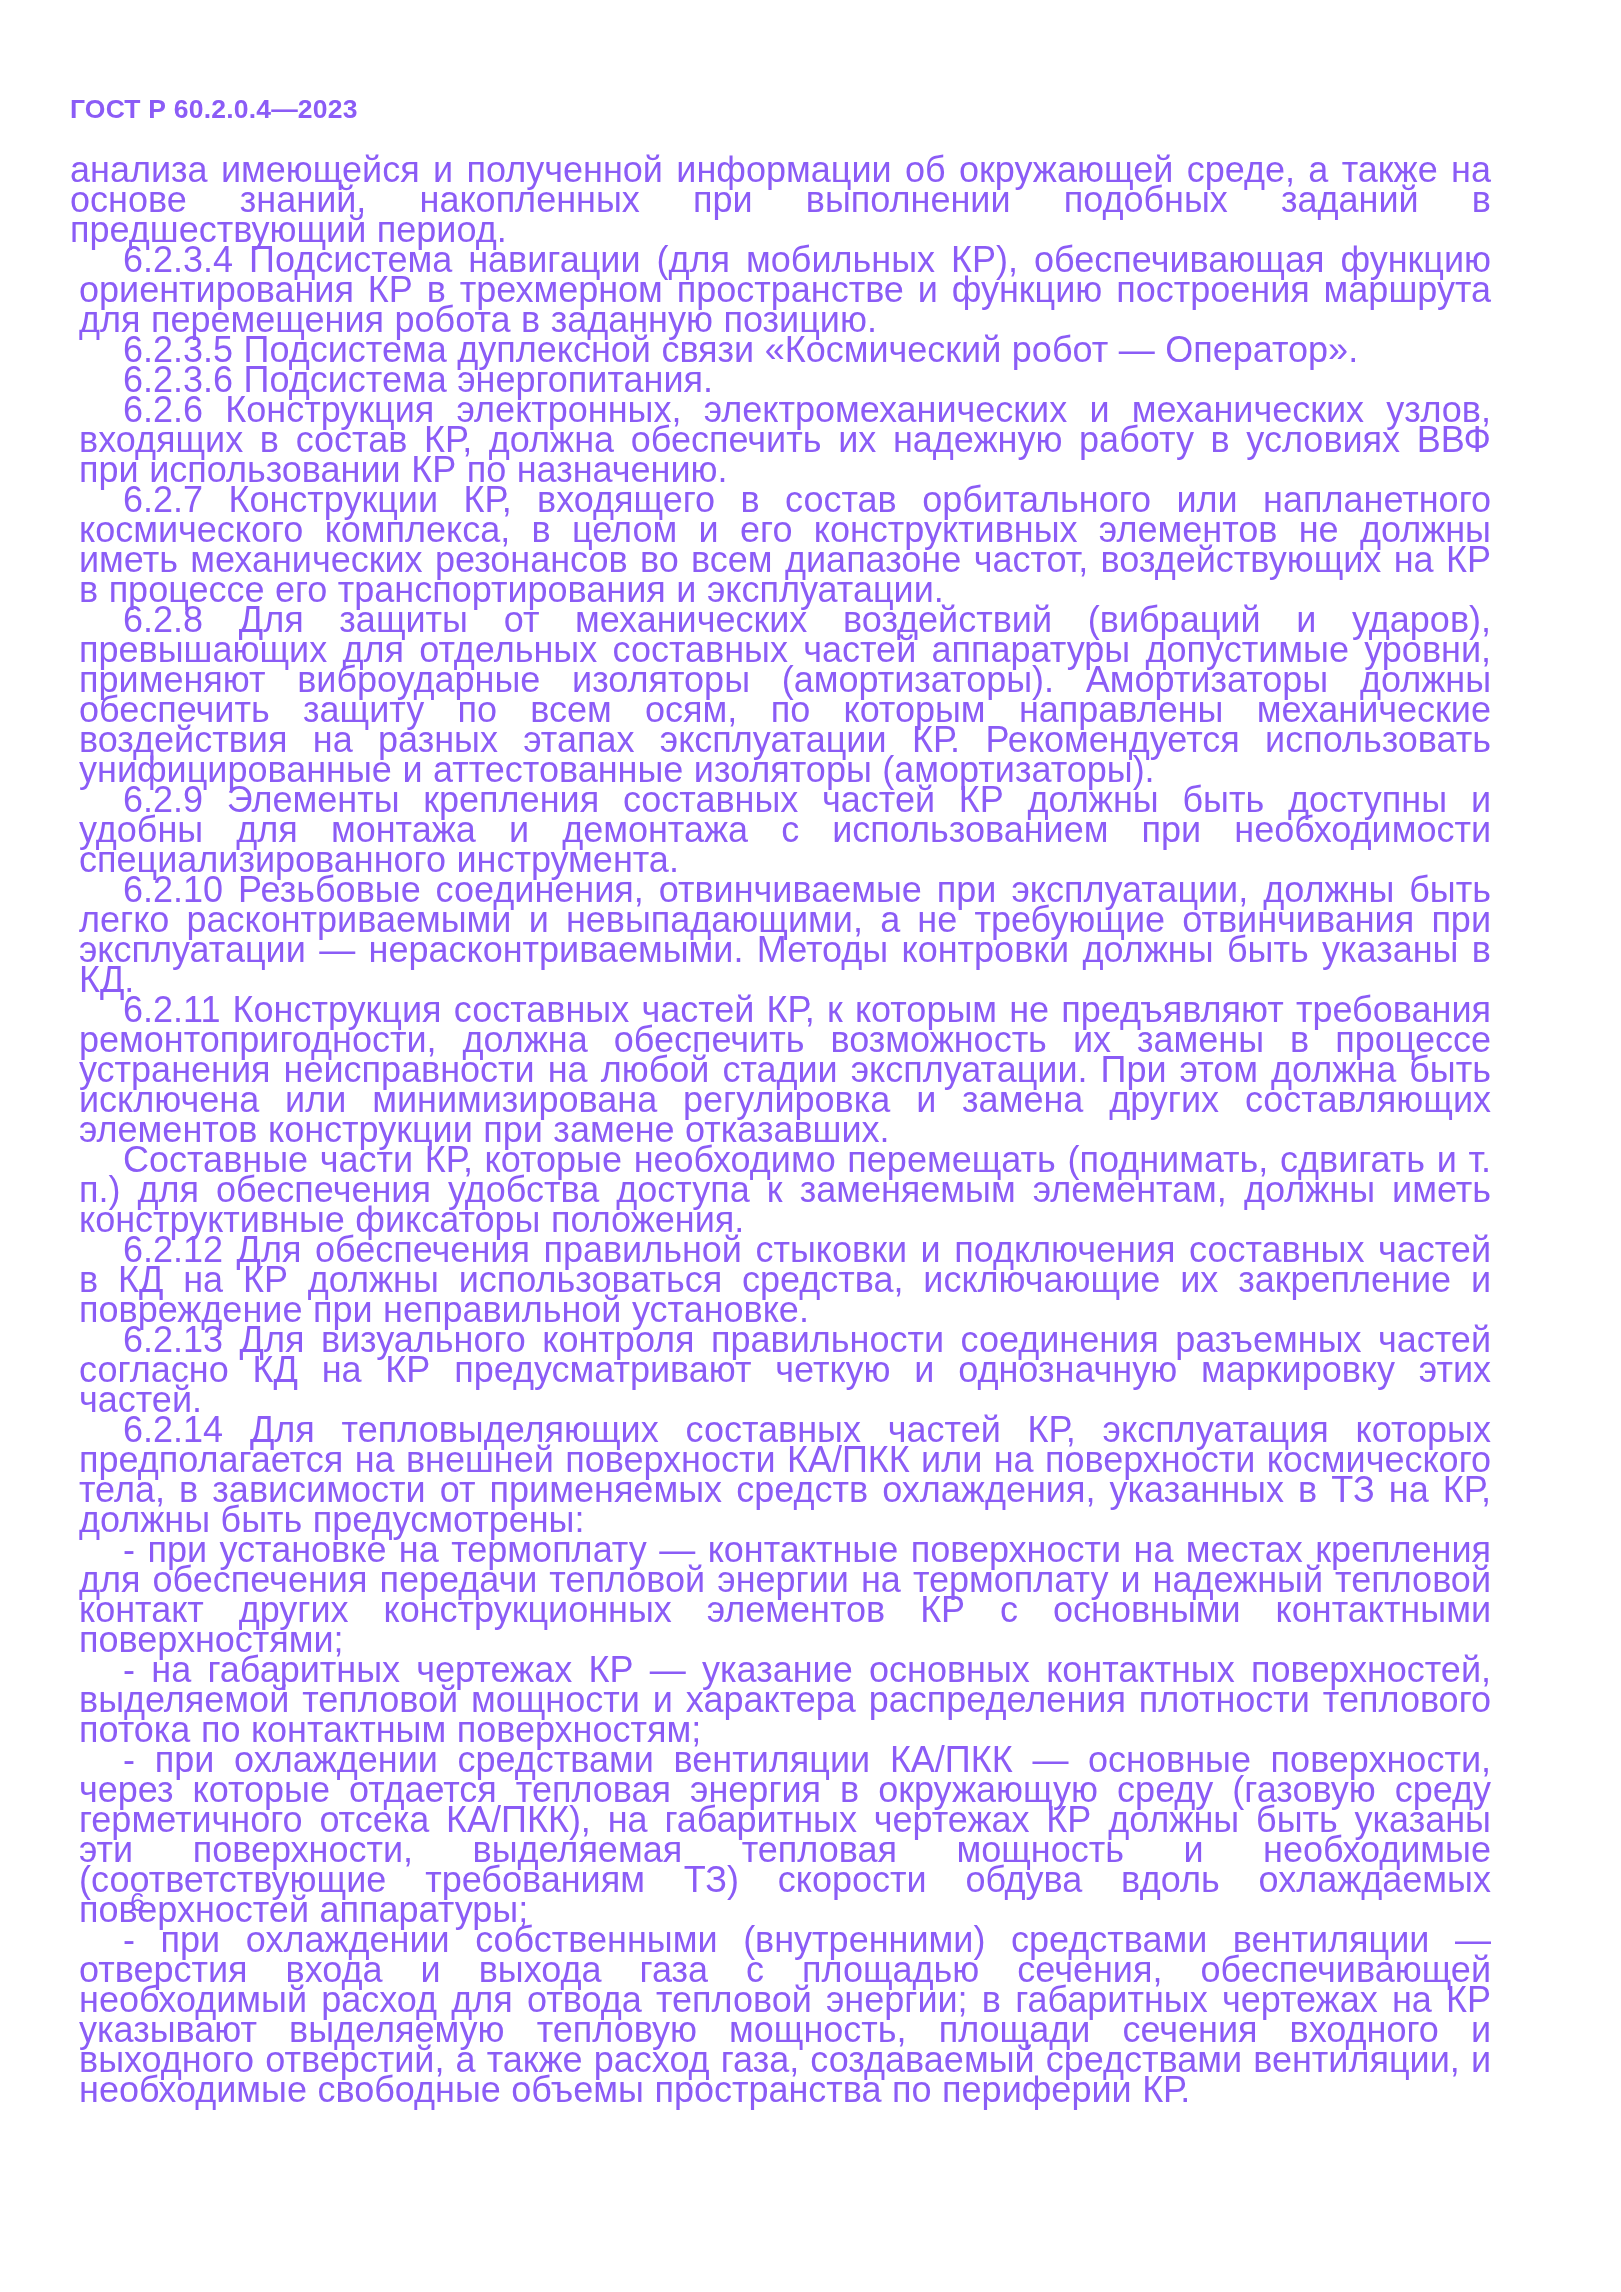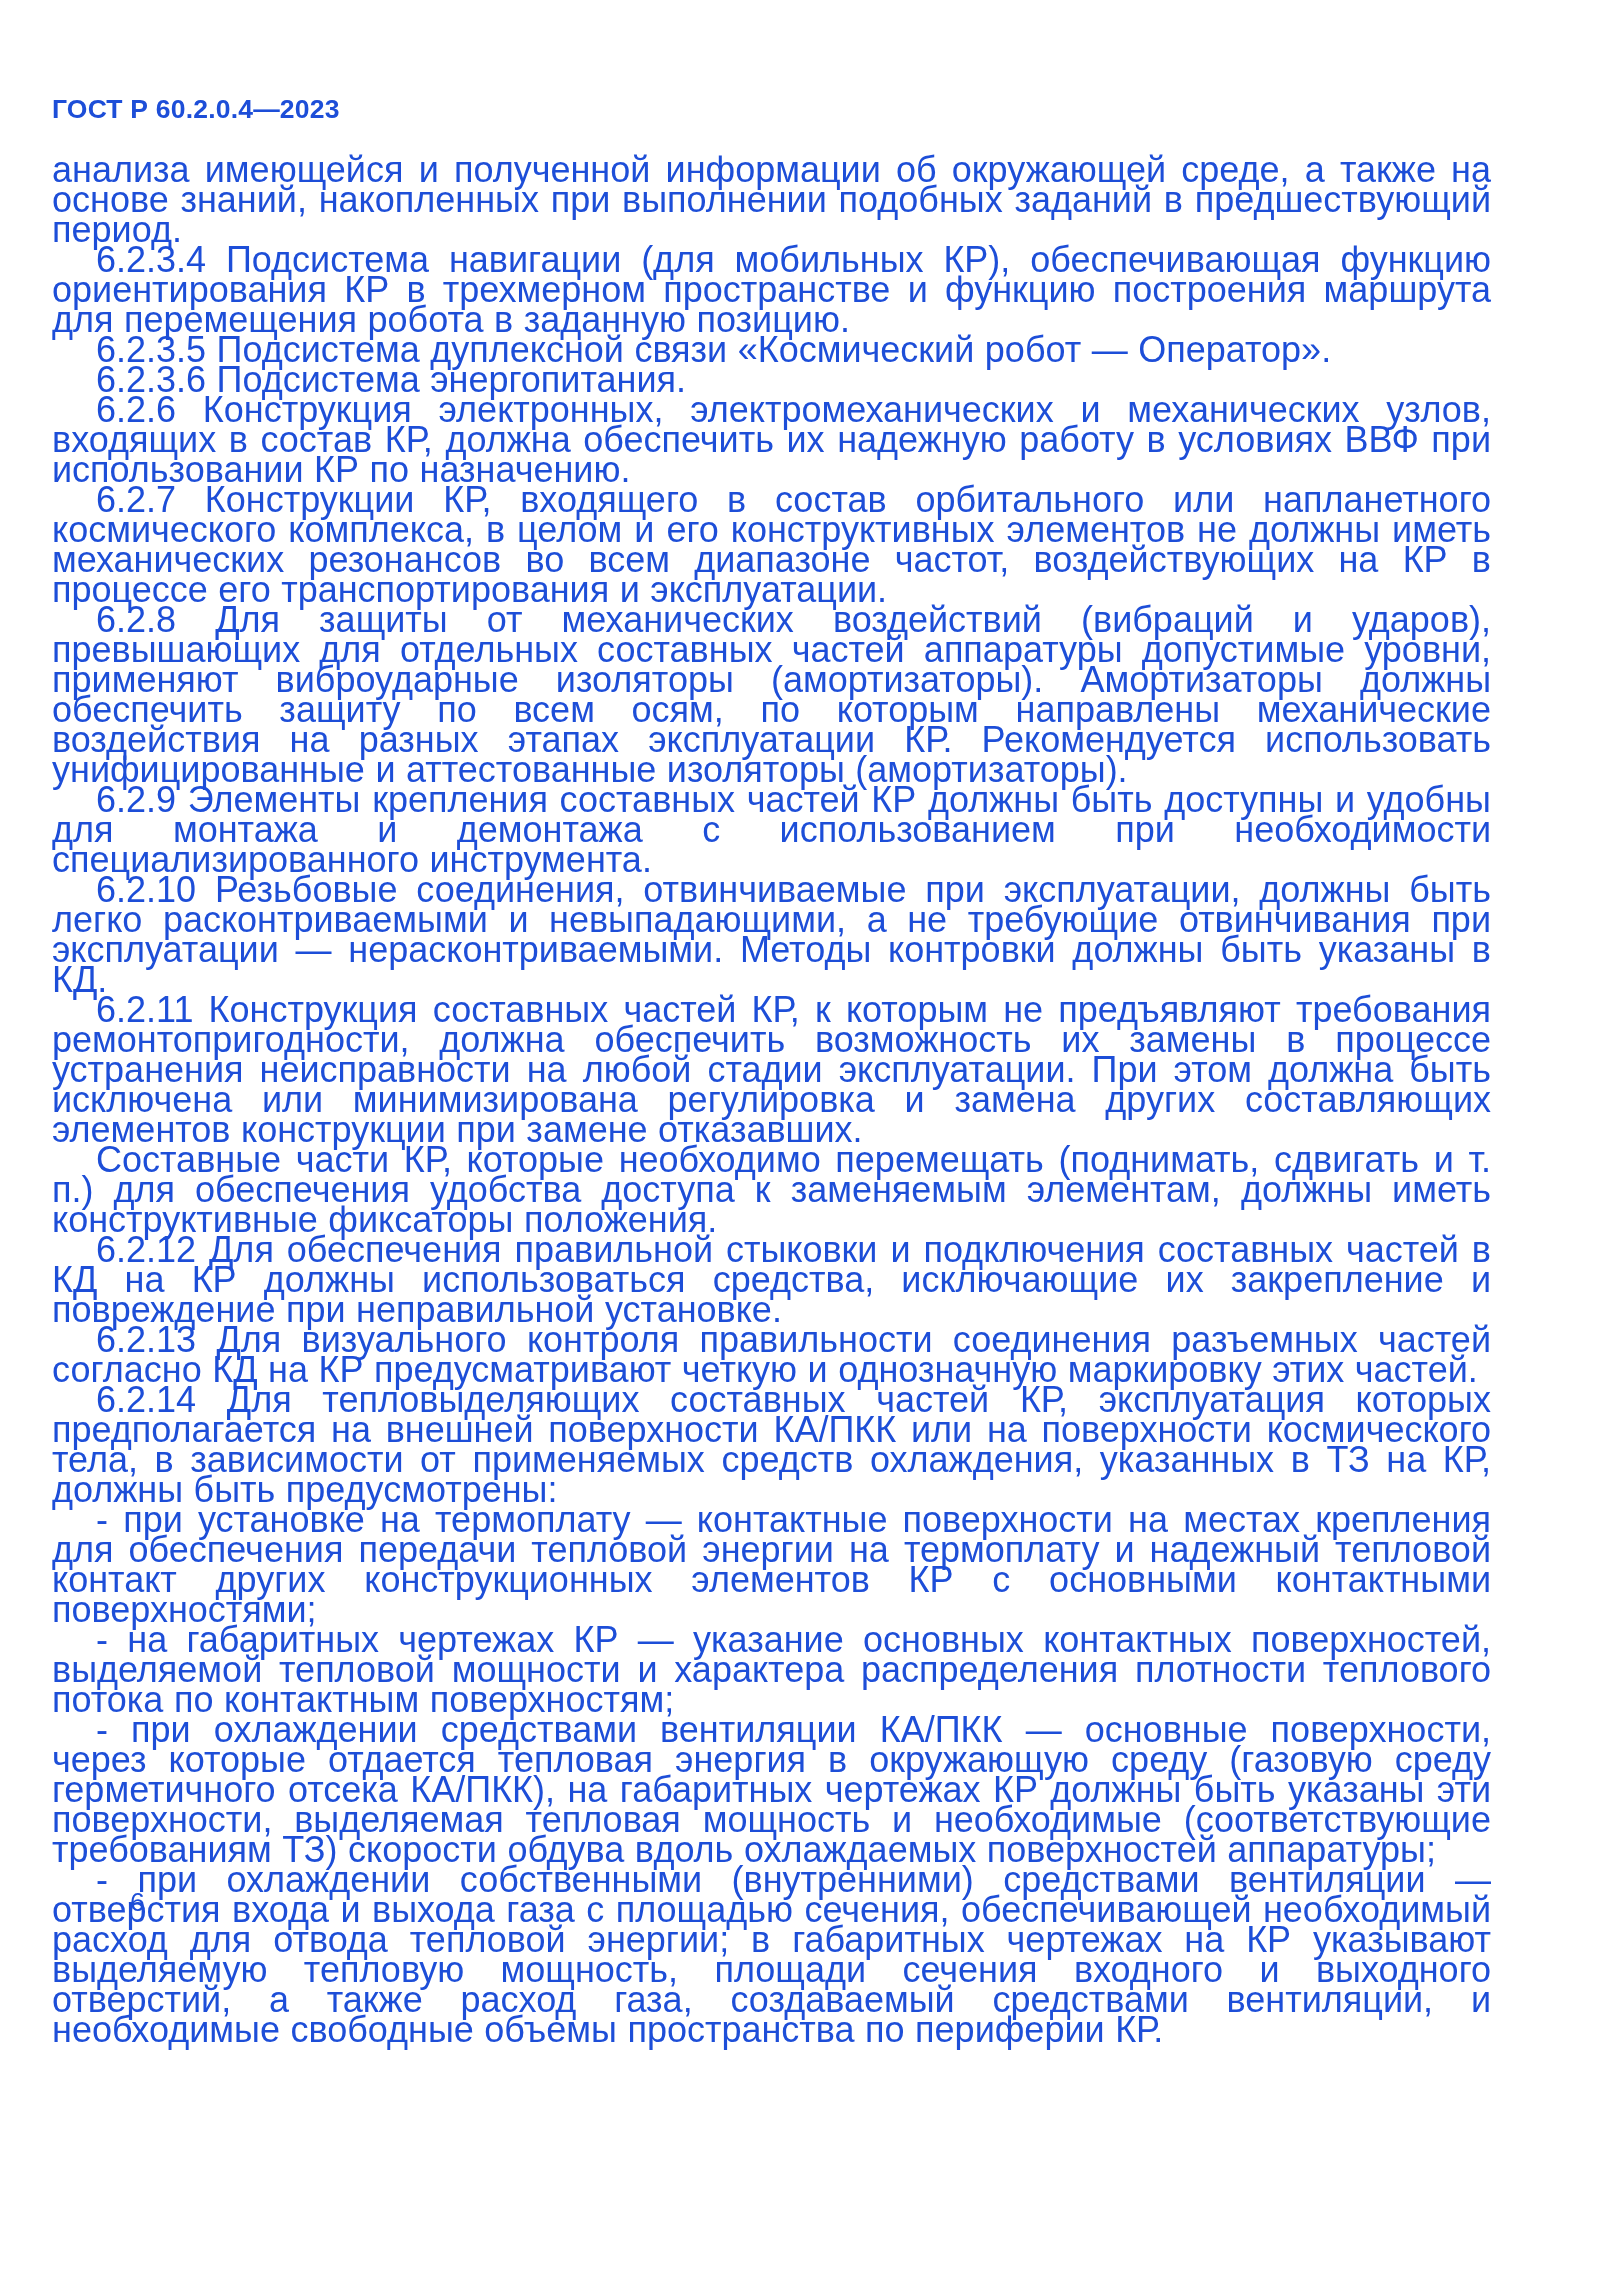--- a/index.html
+++ b/index.html
@@ -6,43 +6,44 @@
     margin: 0;
     padding: 0;
     background: #ffffff;
   }
   .page {
     position: relative;
     width: 1621px;
     height: 2293px;
     background: #ffffff;
     box-sizing: border-box;
-    padding: 94px 130px 0 52px;
+    padding: 94px 130px 0 70px;
     font-family: "Liberation Sans", sans-serif;
-    color: #1d4ed8;
+    color: #8b5cf6;
     overflow: hidden;
   }
   .doc-header {
     font-size: 26.5px;
     font-weight: bold;
     line-height: 30px;
     margin-bottom: 31px;
     letter-spacing: 0.2px;
   }
   .doc-body p.para {
     margin: 0;
     font-size: 36px;
     line-height: 30px;
     text-align: justify;
     hyphens: auto;
     -webkit-hyphens: auto;
     word-spacing: 0.5px;
   }
   .doc-body p.para.indent {
     text-indent: 44px;
+    margin-left: 9px;
   }
   .page-footer {
     position: absolute;
     left: 130px;
     top: 1887px;
     font-size: 26.5px;
     line-height: 30px;
   }
 </style>
 </head>

